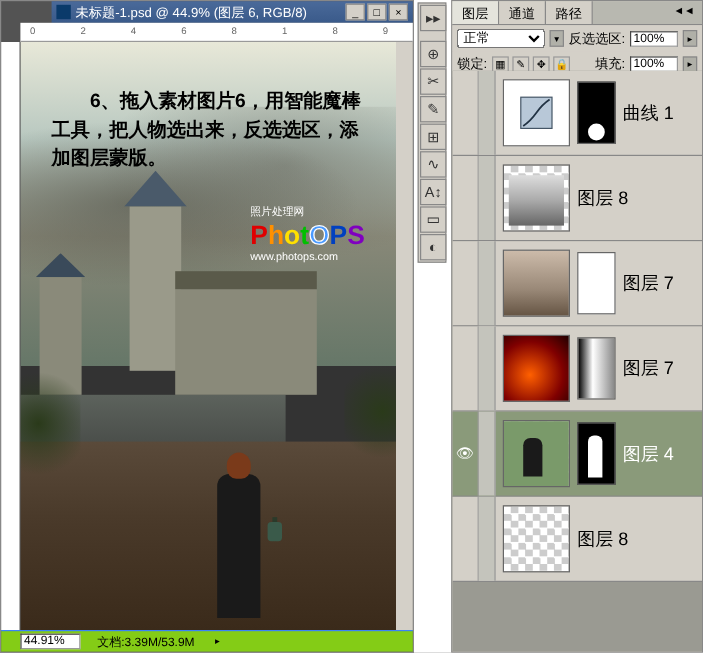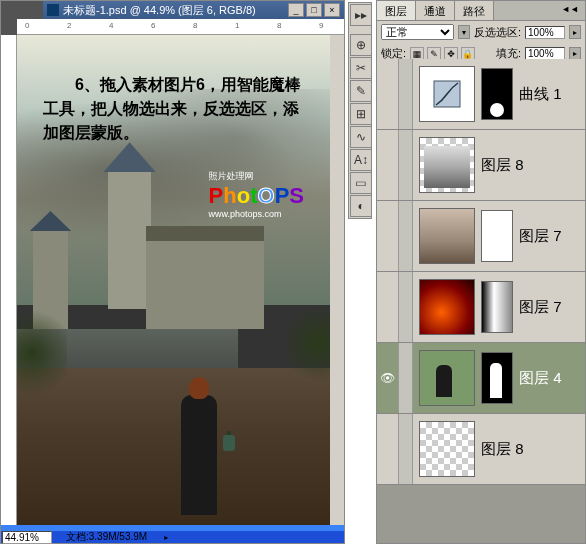--- a/index.html
+++ b/index.html
@@ -32,21 +32,21 @@
 .figure::before { content: ""; position: absolute; top: -18px; left: 8px; width: 20px; height: 22px; background: #7a3a1a; border-radius: 50% 50% 40% 40%; }
 .figure::after { content: ""; position: absolute; top: 40px; right: -18px; width: 12px; height: 16px; background: #3a5a4a; border-radius: 3px; box-shadow: 0 -8px 0 -4px #2a3a2a; }
 .foliage-l { position: absolute; bottom: 25%; left: 0; width: 50px; height: 100px; background: radial-gradient(circle at 30% 50%, #2a3a1a, transparent 70%); }
 .foliage-r { position: absolute; bottom: 28%; right: 0; width: 45px; height: 90px; background: radial-gradient(circle at 70% 50%, #2a3a1a, transparent 70%); }
 
 .overlay-text { position: absolute; top: 38px; left: 26px; right: 20px; color: #000; font-size: 16px; font-weight: bold; line-height: 1.5; text-indent: 2em; }
 .watermark { position: absolute; top: 135px; right: 28px; font-size: 22px; font-weight: bold; }
 .watermark .wm-sub { font-size: 9px; color: #fff; display: block; font-weight: normal; }
 .wm-P1 { color: #e00000; } .wm-h { color: #ff9000; } .wm-o1 { color: #ffe000; } .wm-t { color: #00c000; } .wm-O { color: #4a9aff; -webkit-text-stroke: 1px #fff; } .wm-P2 { color: #0040c0; } .wm-S { color: #8000c0; }
 
-.status-bar { position: absolute; bottom: 0; left: 0; right: 0; height: 18px; background: #1d4ed8; border-top: 6px solid #3b82f6; display: flex; align-items: center; font-size: 10px; padding: 0 1px; gap: 14px; color: #000; }
+.status-bar { position: absolute; bottom: 0; left: 0; right: 0; height: 18px; background: #84cc16; border-top: 1px solid #3b82f6; display: flex; align-items: center; font-size: 10px; padding: 0 16px; gap: 14px; color: #000; }
 .status-bar input { width: 50px; font-size: 10px; border: 1px inset #999; padding: 0 2px; }
 .status-arrow { width: 10px; height: 10px; display: inline-flex; align-items: center; justify-content: center; font-size: 8px; }
 
 .scroll-r { position: absolute; right: 0; top: 34px; width: 14px; bottom: 18px; background: #d4d0c8; }
 
 .toolstrip { position: absolute; left: 348px; top: 2px; width: 24px; background: #d4d0c8; border: 1px solid #888; }
 .toolstrip .tool { width: 22px; height: 22px; border: 1px solid #888; margin: 1px; display: flex; align-items: center; justify-content: center; font-size: 12px; color: #333; background: #d4d0c8; }
 .toolstrip .sep { height: 6px; }
 
 .panel-area { position: absolute; right: 0; top: 0; width: 210px; height: 544px; background: #d4d0c8; border: 1px solid #888; }

